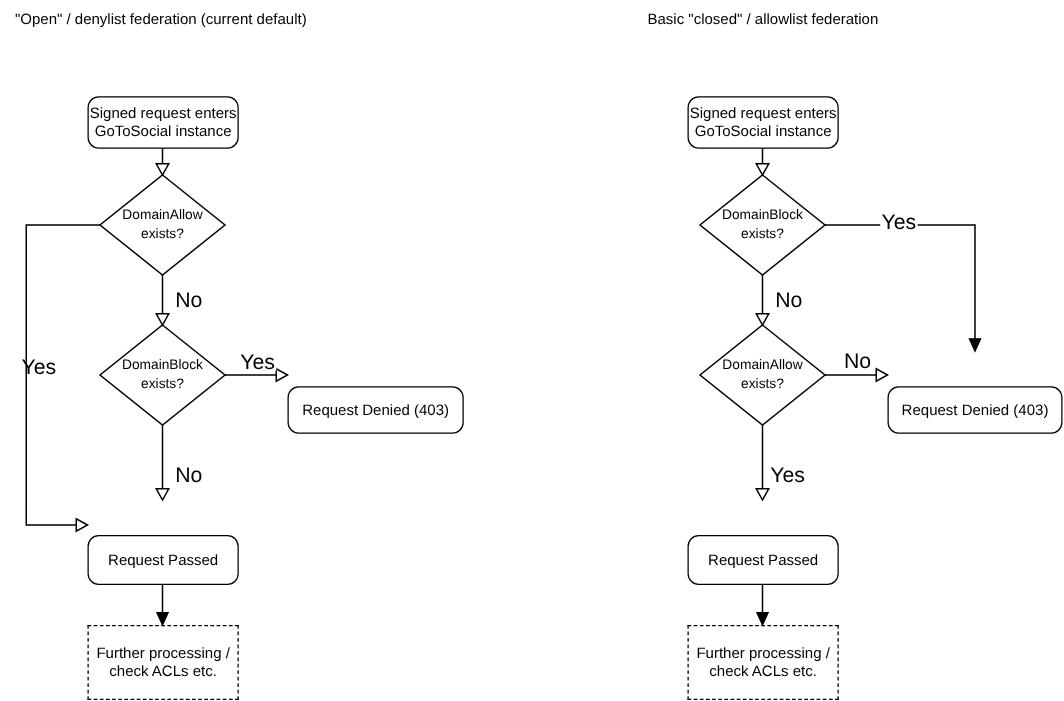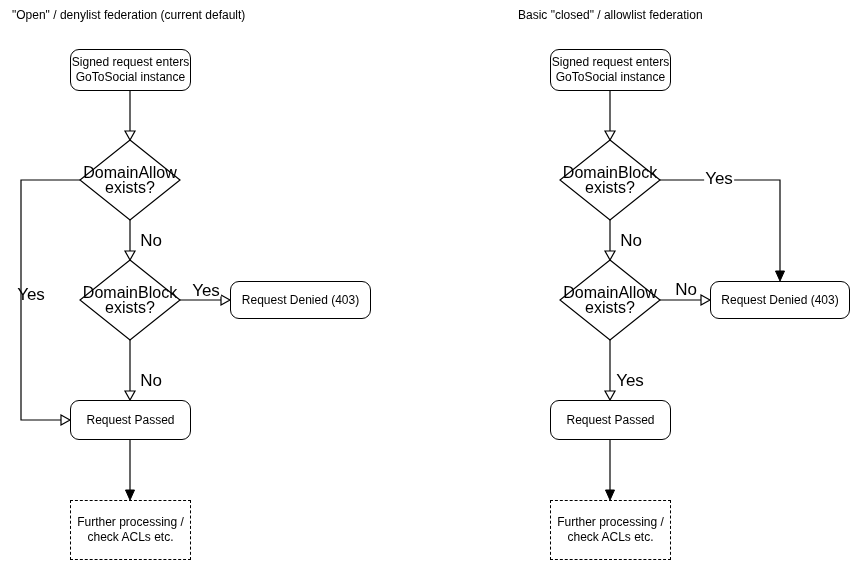--- a/index.html
+++ b/index.html
@@ -7,25 +7,25 @@
     position:relative;width:851px;height:561px;background:#ffffff;
     font-family:"Liberation Sans",sans-serif;color:#000000;overflow:hidden;
   }
   .layer{position:absolute;left:0;top:0;}
   .title{position:absolute;font-size:12px;line-height:14px;white-space:nowrap;}
   .node{
     position:absolute;box-sizing:border-box;background:#ffffff;border:1px solid #000000;
     display:flex;align-items:center;justify-content:center;text-align:center;
     font-size:12px;line-height:15px;white-space:pre-line;
   }
-  .rounded{border-radius:9px;}
+  .rounded{border-radius:9px;margin-top:28px;}
   .dashed{border-style:dashed;border-radius:0;}
   .dtext{
     position:absolute;transform:translate(-50%,-50%);text-align:center;
-    font-size:16px;line-height:15px;white-space:pre-line;
+    font-size:11px;line-height:15px;white-space:pre-line;
   }
   .elabel{
     position:absolute;transform:translate(-50%,-50%);
     font-size:17px;line-height:13px;white-space:nowrap;
   }
   .elabel.bg{background:#ffffff;padding:0 1px;}
   .edge{stroke:#000000;stroke-width:1.2;fill:none;}
   .head-open{fill:#ffffff;stroke:#000000;stroke-width:1.2;}
   .head-filled{fill:#000000;stroke:#000000;stroke-width:1;}
   .diamond{fill:#ffffff;stroke:#000000;stroke-width:1.2;}

